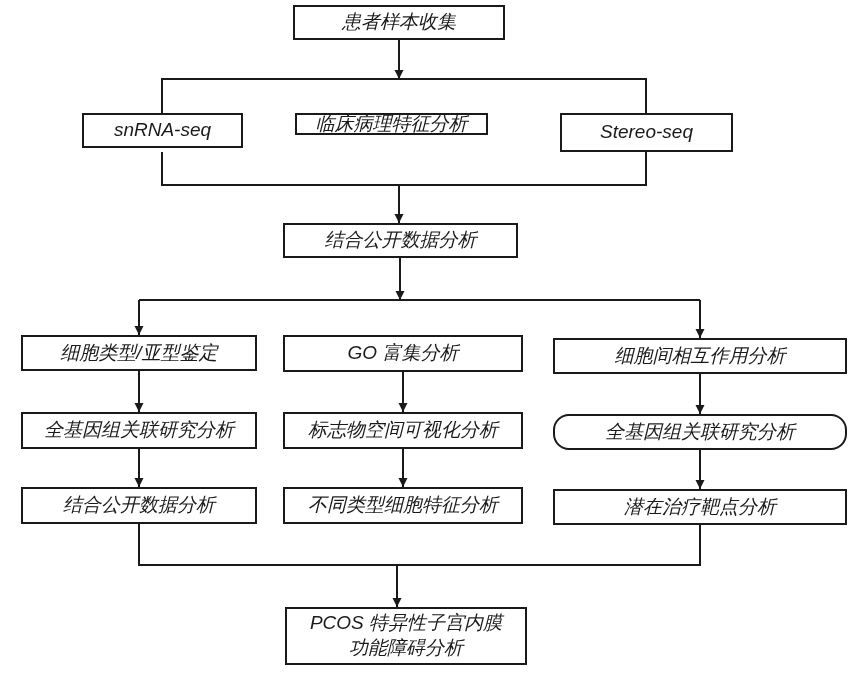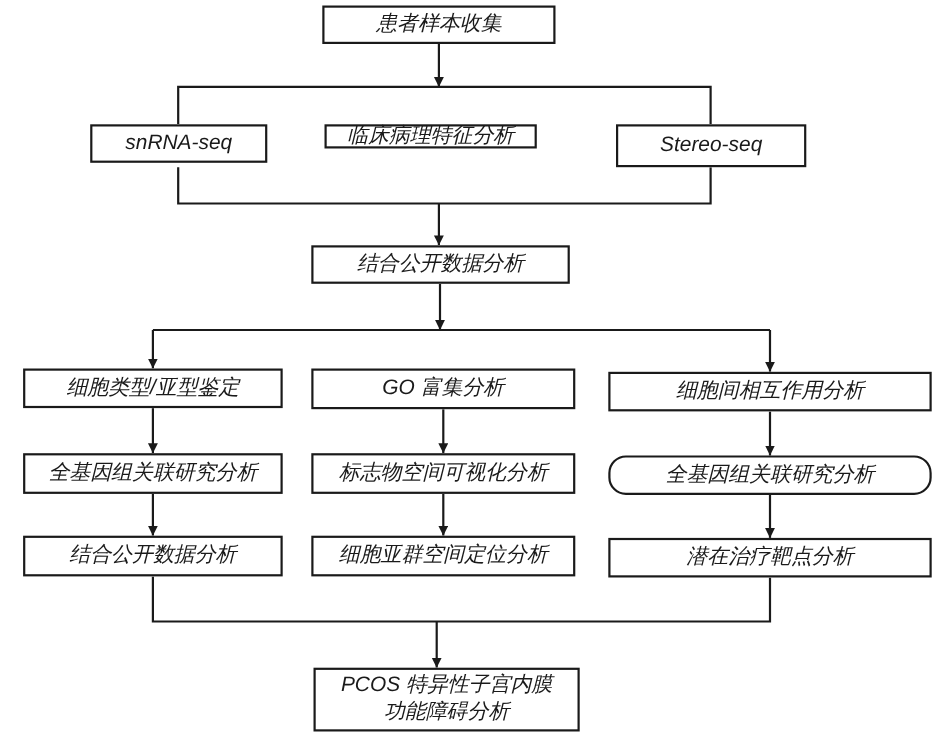--- a/index.html
+++ b/index.html
@@ -107,21 +107,21 @@
   <div class="node n-stereo">Stereo-seq</div>
 
   <div class="node n-l1">细胞类型/亚型鉴定</div>
 
   <div class="node n-public">结合公开数据分析</div>
   <div class="node n-l2">全基因组关联研究分析</div>
   <div class="node n-l3">结合公开数据分析</div>
 
   <div class="node n-m1">GO 富集分析</div>
   <div class="node n-m2">标志物空间可视化分析</div>
-  <div class="node n-m3">细胞亚群空间定位分析</div>
+  <div class="node n-m3">不同类型细胞特征分析</div>
 
   <div class="node n-r1">细胞间相互作用分析</div>
   <div class="node n-r2">全基因组关联研究分析</div>
   <div class="node n-r3">潜在治疗靶点分析</div>
 
   <div class="node n-final">
     <span>PCOS 特异性子宫内膜</span>
     <span>功能障碍分析</span>
   </div>
 

